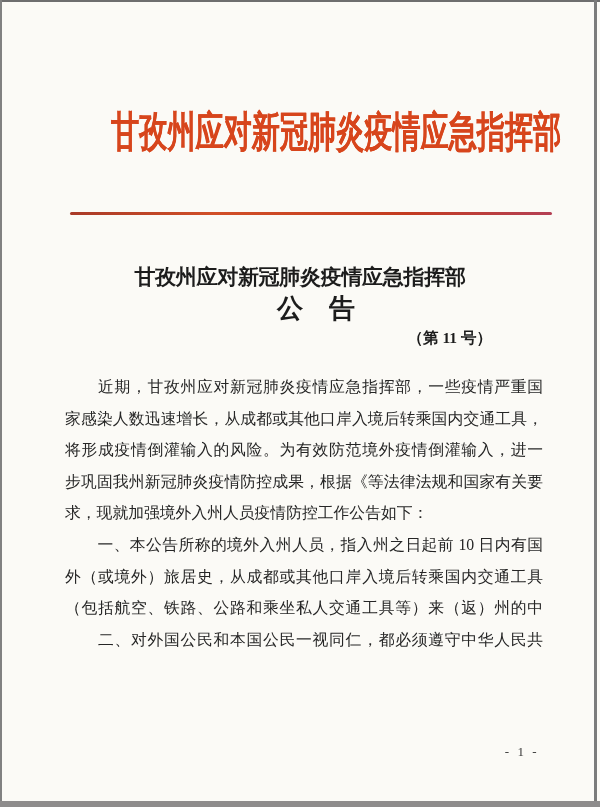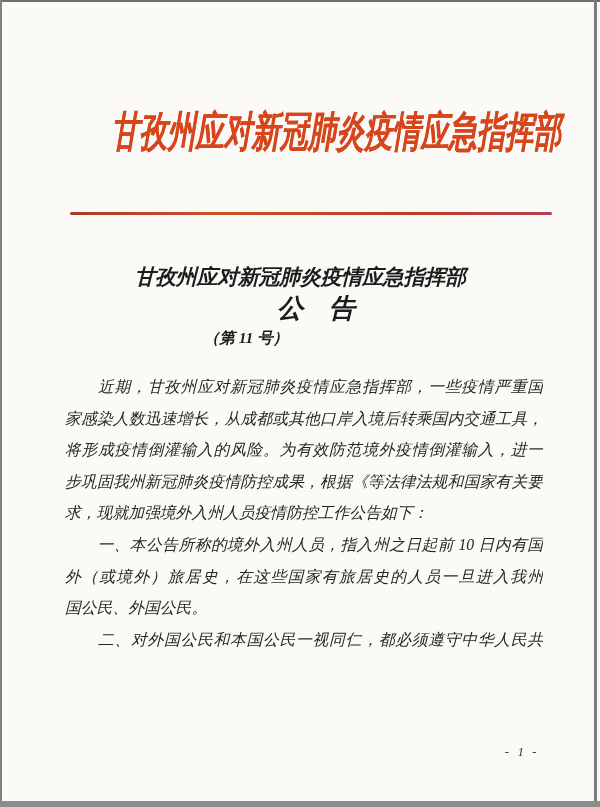--- a/index.html
+++ b/index.html
@@ -7,21 +7,20 @@
     padding: 0;
     background: #d9d9d9;
   }
   .scan {
     position: relative;
     width: 600px;
     height: 807px;
     background: var(--paper, #fbfaf6);
     overflow: hidden;
     font-family: "Liberation Serif", "DejaVu Serif", serif;
-    font-style: italic;
   }
   
   .edge { position: absolute; background: #7d7d7d; }
   .edge-top    { top: 0; left: 0; width: 600px; height: 2px; background: #6e6e6e; }
   .edge-left   { top: 0; left: 0; width: 2px; height: 807px; background: #818181; }
   .edge-right  { top: 0; left: 594px; width: 3px; height: 807px; background: #7b7b7b; }
   .edge-bottom { top: 801px; left: 0; width: 600px; height: 6px; background: #8e8c8c; }
 
   .letterhead {
     position: absolute;
@@ -71,21 +70,21 @@
     font-size: 26px;
     font-weight: bold;
     color: var(--title-black, #1c1c1c);
     margin-left: 16px;
   }
   .doc-no {
     position: absolute;
     top: 328px;
     left: 0;
     width: 492px;
-    text-align: center;
+    text-align: right;
     font-size: 15.5px;
     font-weight: bold;
     color: var(--title-black, #1c1c1c);
   }
   .body-text {
     position: absolute;
     top: 371px;
     left: 65px;
     width: 478px;
     font-size: 15.8px;
@@ -133,20 +132,20 @@
 
   <div class="doc-no">（第 11 号）</div>
 
   <div class="body-text">
     <div class="body-line">　　近期，甘孜州应对新冠肺炎疫情应急指挥部，一些疫情严重国</div>
     <div class="body-line">家感染人数迅速增长，从成都或其他口岸入境后转乘国内交通工具，</div>
     <div class="body-line">将形成疫情倒灌输入的风险。为有效防范境外疫情倒灌输入，进一</div>
     <div class="body-line">步巩固我州新冠肺炎疫情防控成果，根据《等法律法规和国家有关要</div>
     <div class="body-line para-end">求，现就加强境外入州人员疫情防控工作公告如下：</div>
     <div class="body-line">　　一、本公告所称的境外入州人员，指入州之日起前 10 日内有国</div>
-    <div class="body-line">外（或境外）旅居史，在这些国家有旅居史的人员一旦进入我州</div>
-    <div class="body-line para-end">国公民、外国公民。</div>
+    <div class="body-line">外（或境外）旅居史，从成都或其他口岸入境后转乘国内交通工具</div>
+    <div class="body-line">（包括航空、铁路、公路和乘坐私人交通工具等）来（返）州的中</div>
     <div class="body-line">　　二、对外国公民和本国公民一视同仁，都必须遵守中华人民共</div>
   </div>
 
   <div class="page-num">- 1 -</div>
 
 </div>
 
 </body></html>

